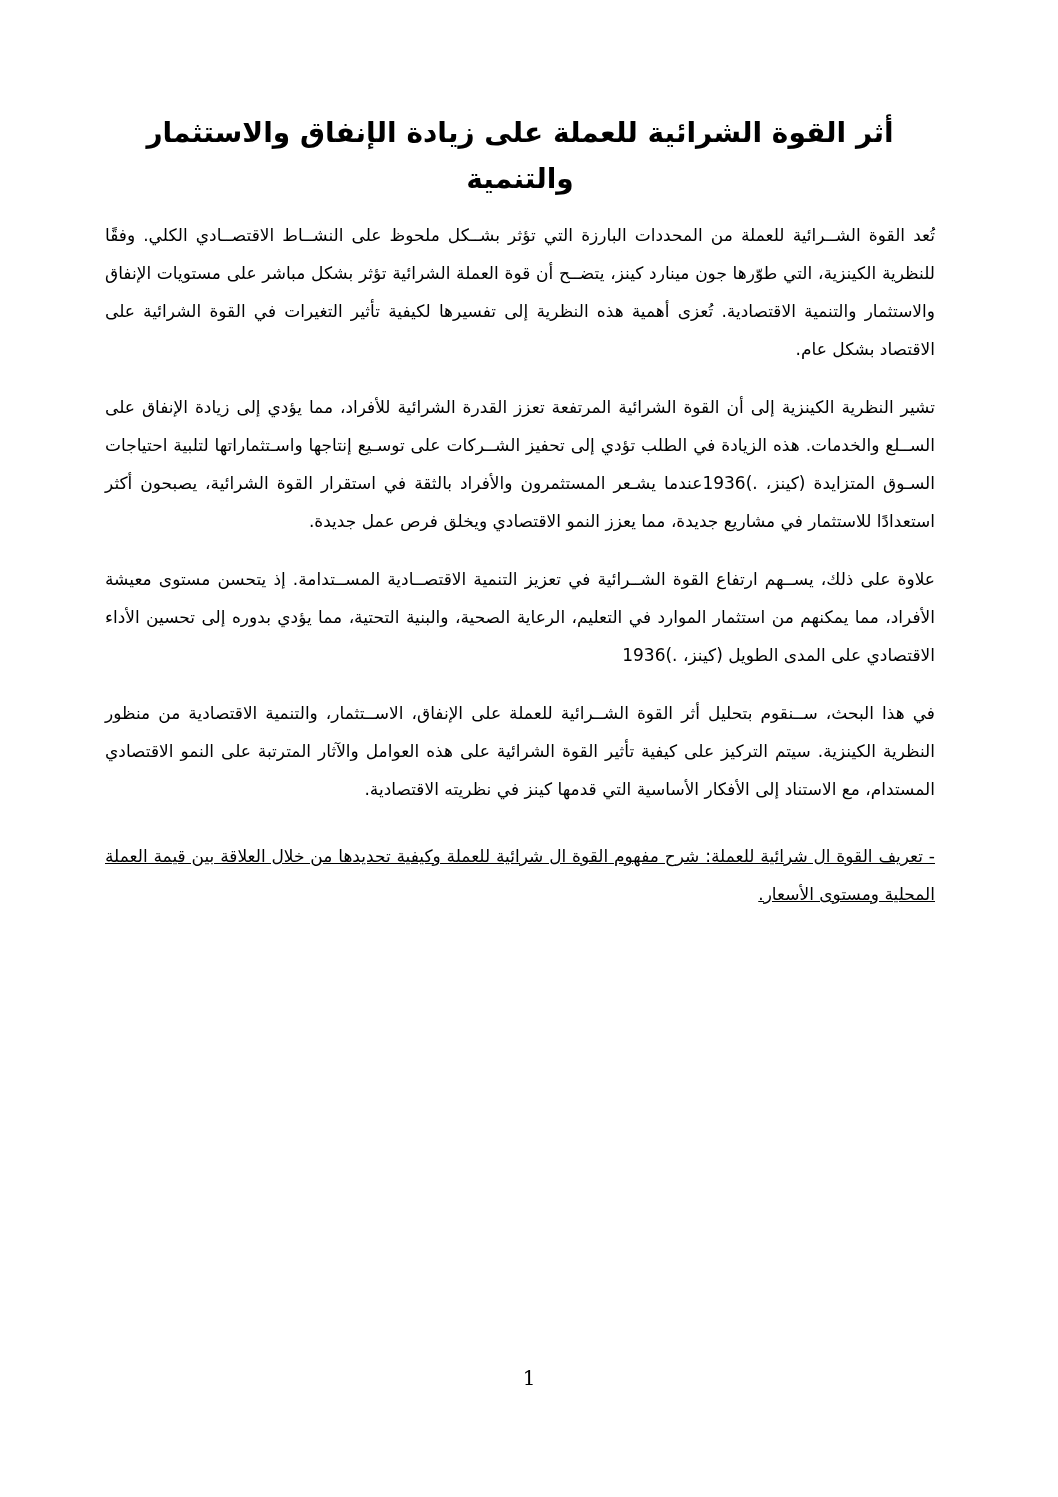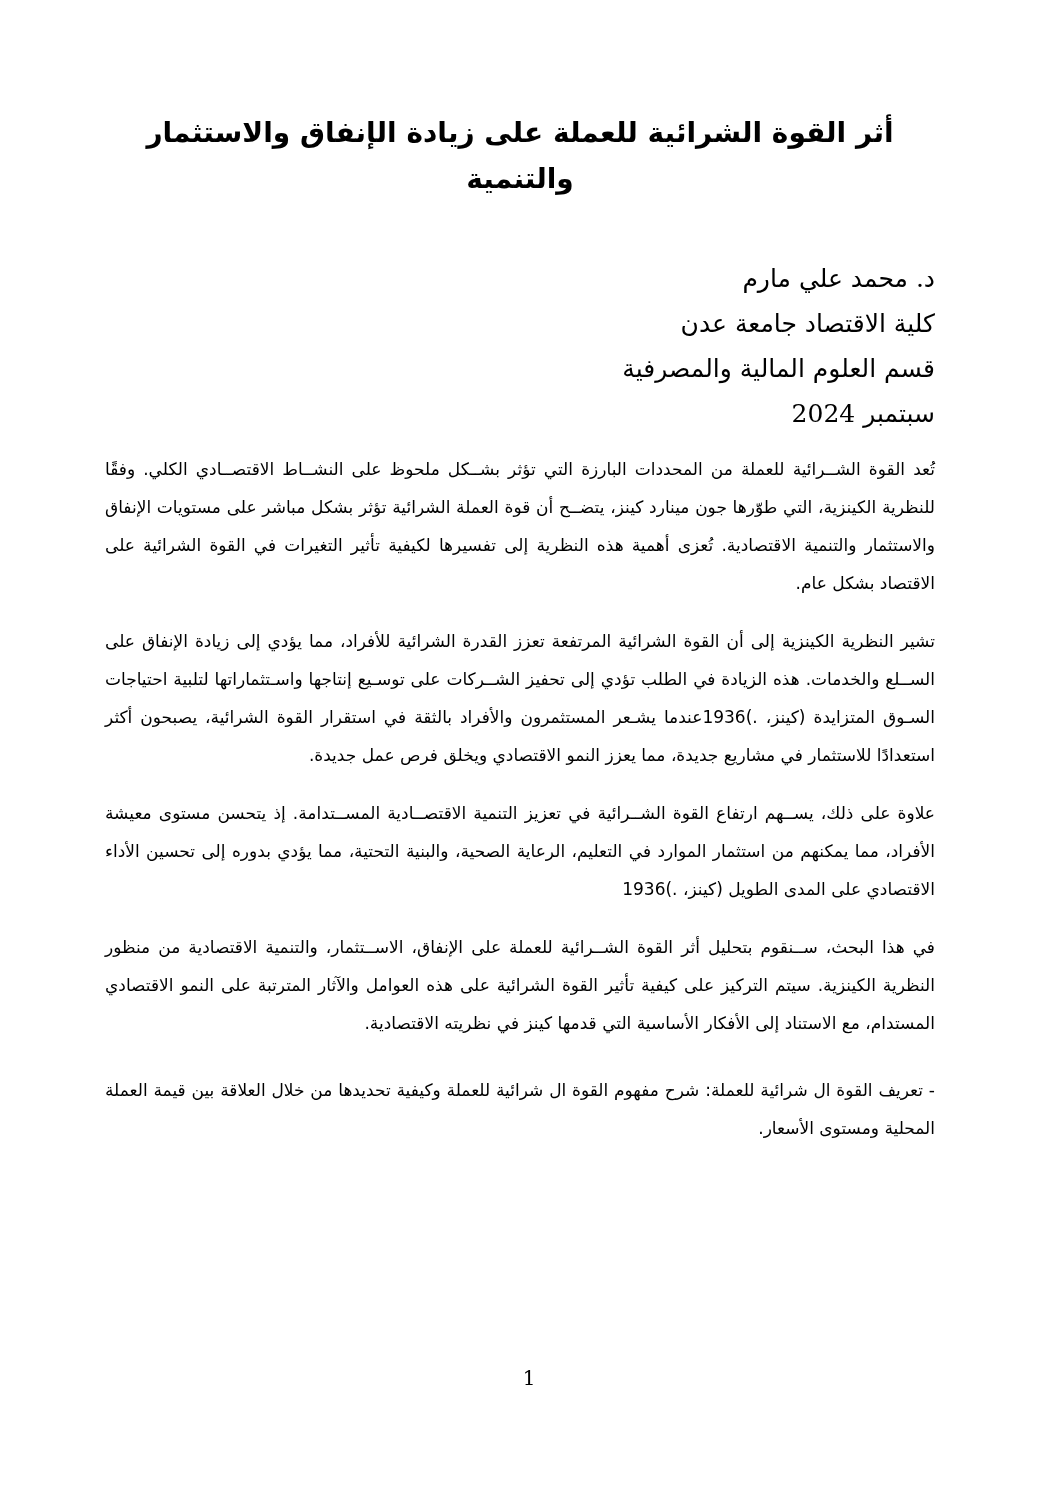--- a/index.html
+++ b/index.html
@@ -51,20 +51,21 @@
     font-size: 17px;
     line-height: 38px;
     text-align: justify;
     text-justify: inter-word;
   }
   .body-text p:first-child {
     margin-top: 14px;
   }
   .bullet-list {
     margin-top: 29px;
+    text-decoration: underline;
   }
   .bullet-list p {
     margin: 0;
   }
   .page-number {
     position: absolute;
     top: 1366px;
     left: 0;
     width: 1058px;
     text-align: center;
@@ -74,26 +75,20 @@
     direction: ltr;
   }
 </style>
 </head>
 <body>
 
 <div class="page">
 
   <h1 class="doc-title">أثر القوة الشرائية للعملة على زيادة الإنفاق والاستثمار  والتنمية</h1>
 
-  <div class="author-block">
-    <div>د. محمد علي مارم</div>
-    <div>كلية الاقتصاد جامعة عدن</div>
-    <div>قسم العلوم المالية والمصرفية</div>
-    <div>سبتمبر 2024</div>
-  </div>
 
 
   <div class="body-text">
     <p>تُعد القوة الشــرائية للعملة من المحددات البارزة التي تؤثر بشــكل ملحوظ على النشــاط الاقتصــادي الكلي. وفقًا للنظرية الكينزية، التي طوّرها جون مينارد كينز، يتضــح أن قوة العملة الشرائية تؤثر بشكل مباشر على مستويات الإنفاق والاستثمار والتنمية الاقتصادية. تُعزى أهمية هذه النظرية إلى تفسيرها لكيفية تأثير التغيرات في القوة الشرائية على الاقتصاد بشكل عام.</p>
     <p>تشير النظرية الكينزية إلى أن القوة الشرائية المرتفعة تعزز القدرة الشرائية للأفراد، مما يؤدي إلى زيادة الإنفاق على الســلع والخدمات. هذه الزيادة في الطلب تؤدي إلى تحفيز الشــركات على توسـيع إنتاجها واسـتثماراتها لتلبية احتياجات السـوق المتزايدة (كينز، .)1936عندما يشـعر المستثمرون والأفراد بالثقة في استقرار القوة الشرائية، يصبحون أكثر استعدادًا للاستثمار في مشاريع جديدة، مما يعزز النمو الاقتصادي ويخلق فرص عمل جديدة.</p>
     <p>علاوة على ذلك، يســهم ارتفاع القوة الشــرائية في تعزيز التنمية الاقتصــادية المســتدامة. إذ يتحسن مستوى معيشة الأفراد، مما يمكنهم من استثمار الموارد في التعليم، الرعاية الصحية، والبنية التحتية، مما يؤدي بدوره إلى تحسين الأداء الاقتصادي على المدى الطويل (كينز، .)1936</p>
     <p>في هذا البحث، ســنقوم بتحليل أثر القوة الشــرائية للعملة على الإنفاق، الاســتثمار، والتنمية الاقتصادية من منظور النظرية الكينزية. سيتم التركيز على كيفية تأثير القوة الشرائية على هذه العوامل والآثار المترتبة على النمو الاقتصادي المستدام، مع الاستناد إلى الأفكار الأساسية التي قدمها كينز في نظريته الاقتصادية.</p>
 
     <div class="bullet-list">
       <p>- تعريف القوة ال شرائية للعملة: شرح مفهوم القوة ال شرائية للعملة وكيفية تحديدها من خلال العلاقة بين قيمة العملة المحلية ومستوى الأسعار.</p>

